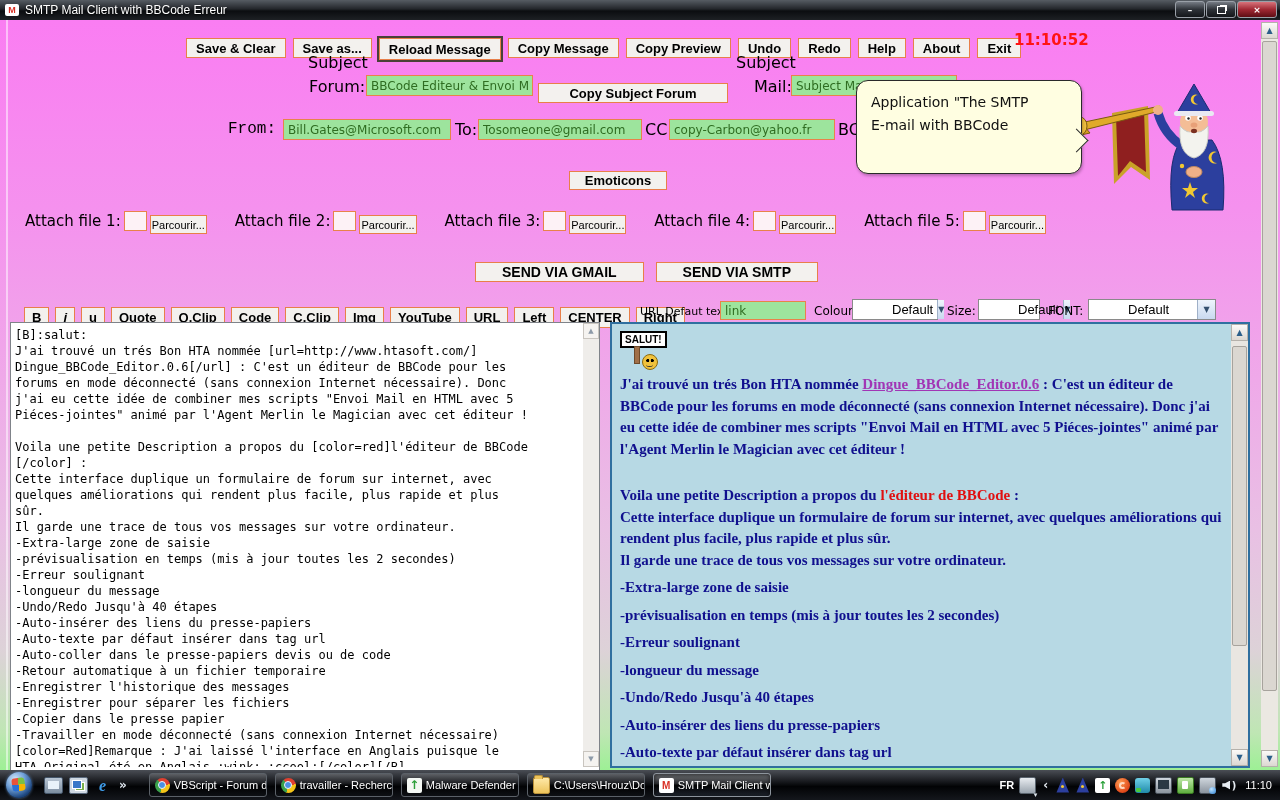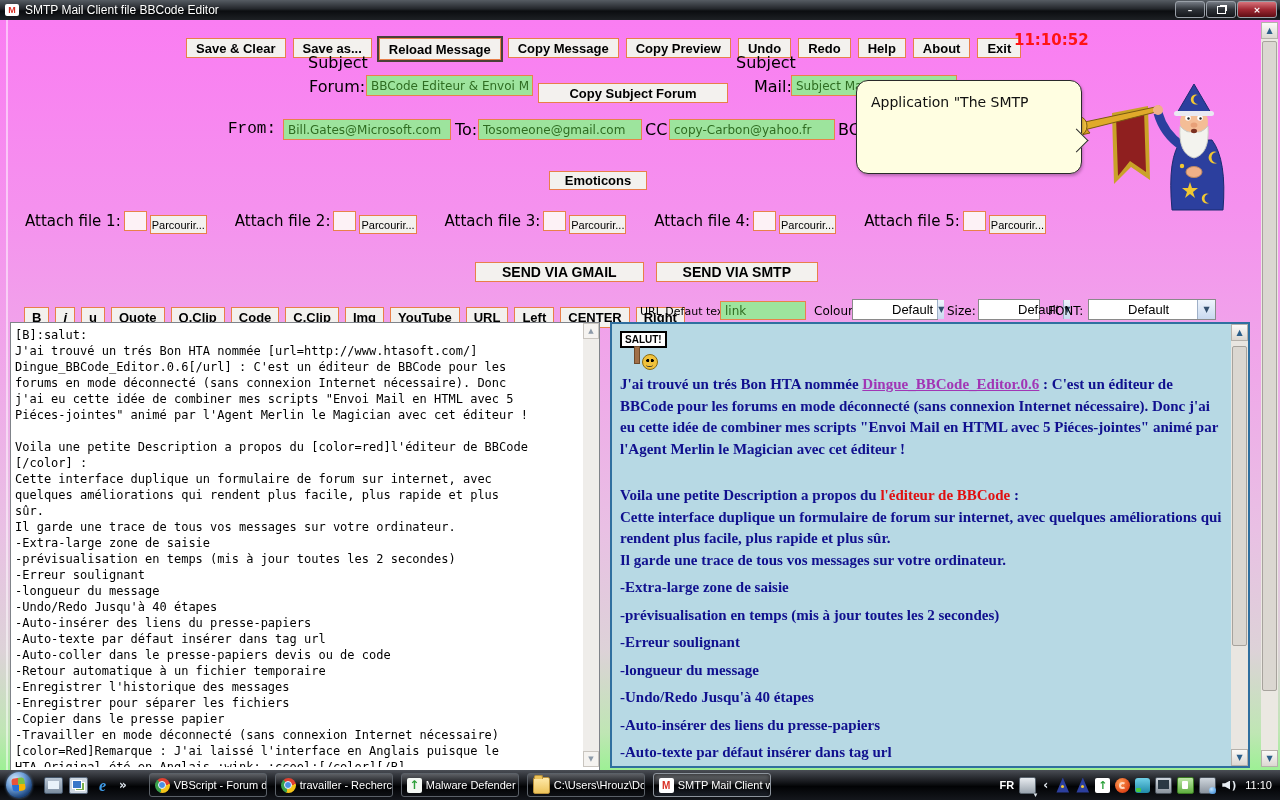--- a/index.html
+++ b/index.html
@@ -46,21 +46,21 @@
   .mail-input{position:absolute;top:55px;left:791px;width:166px;}
 
   .from-label{position:absolute;top:100px;left:228px;font-size:16px;font-family:Liberation Mono, monospace;}
   .from-input{position:absolute;top:99px;left:283px;width:168px;}
   .to-label{position:absolute;top:100px;left:455px;font-size:16px;}
   .to-input{position:absolute;top:99px;left:478px;width:164px;}
   .cc-label{position:absolute;top:100px;left:645px;font-size:16px;}
   .cc-input{position:absolute;top:99px;left:669px;width:166px;}
   .bcc-label{position:absolute;top:100px;left:838px;font-size:16px;}
 
-  .emoticons-btn{position:absolute;top:143px;left:549px;width:98px;height:19px;}
+  .emoticons-btn{position:absolute;top:143px;left:569px;width:98px;height:19px;}
 
   .attach-row{position:absolute;top:187px;left:25px;width:1021px;display:flex;justify-content:space-between;}
   .attach-group{display:flex;align-items:center;gap:3px;}
   .attach-input{width:23px;height:20px;background:#fdf2f6;border:1px solid #e8824a;box-sizing:border-box;}
   .browse-btn{height:19px;font-weight:normal;font-size:11px;padding:0 1px;}
 
   .send-row{position:absolute;top:234px;left:475px;display:flex;gap:12px;}
   .send-btn{height:20px;font-size:14px;padding:0 26px;}
 
   .bbcode-row{position:absolute;top:279px;left:24px;display:flex;gap:6px;}
@@ -201,21 +201,21 @@
   .t-vol::after{content:")";position:absolute;right:0;top:0;color:#e6ecf2;font:bold 10px/15px "DejaVu Sans",sans-serif;}
   .tray-clock{font:11px "Liberation Sans",sans-serif;margin-left:4px;}
 </style>
 </head>
 <body>
 
 <div class="screen">
 
   <div class="titlebar">
     <div class="title-icon">M</div>
-    <div class="title-text">SMTP Mail Client file BBCode Editor</div>
+    <div class="title-text">SMTP Mail Client with BBCode Erreur</div>
     <div class="win-controls">
       <div class="win-btn">
           <span>–</span>
         </div>
       <div class="win-btn">
           <span class="restore-glyph"></span>
         </div>
       <div class="win-btn close">
           <span>×</span>
         </div>
@@ -378,20 +378,21 @@
       </div>
       <div class="pv-scroll">
         <div class="sb-btn">▲</div>
         <div class="thumb"></div>
         <div class="sb-btn down">▼</div>
       </div>
     </div>
 
     <div class="balloon">
         <p>Application "The SMTP</p>
+        <p>E-mail with BBCode</p>
     </div>
     <div class="balloon-tail"></div>
 
     <div class="wizard">
       <svg width="160" height="132" viewBox="0 0 160 132">
         <polygon points="40,31 76,24 78,98 59,85 42,102" fill="#c9a227"></polygon>
         <polygon points="44,34 72,28 74,90 58,79 46,94" fill="#8f1f1f"></polygon>
         <polygon points="8,41 88,24 88,29 12,48" fill="#e0aa2a" stroke="#7a5a10" stroke-width="1"></polygon>
         <polygon points="3,33 18,51 9,53 1,39" fill="#d49a20" stroke="#7a5a10" stroke-width="1"></polygon>
         <ellipse cx="8" cy="44" rx="7" ry="9" fill="#f0c040" stroke="#7a5a10"></ellipse>

